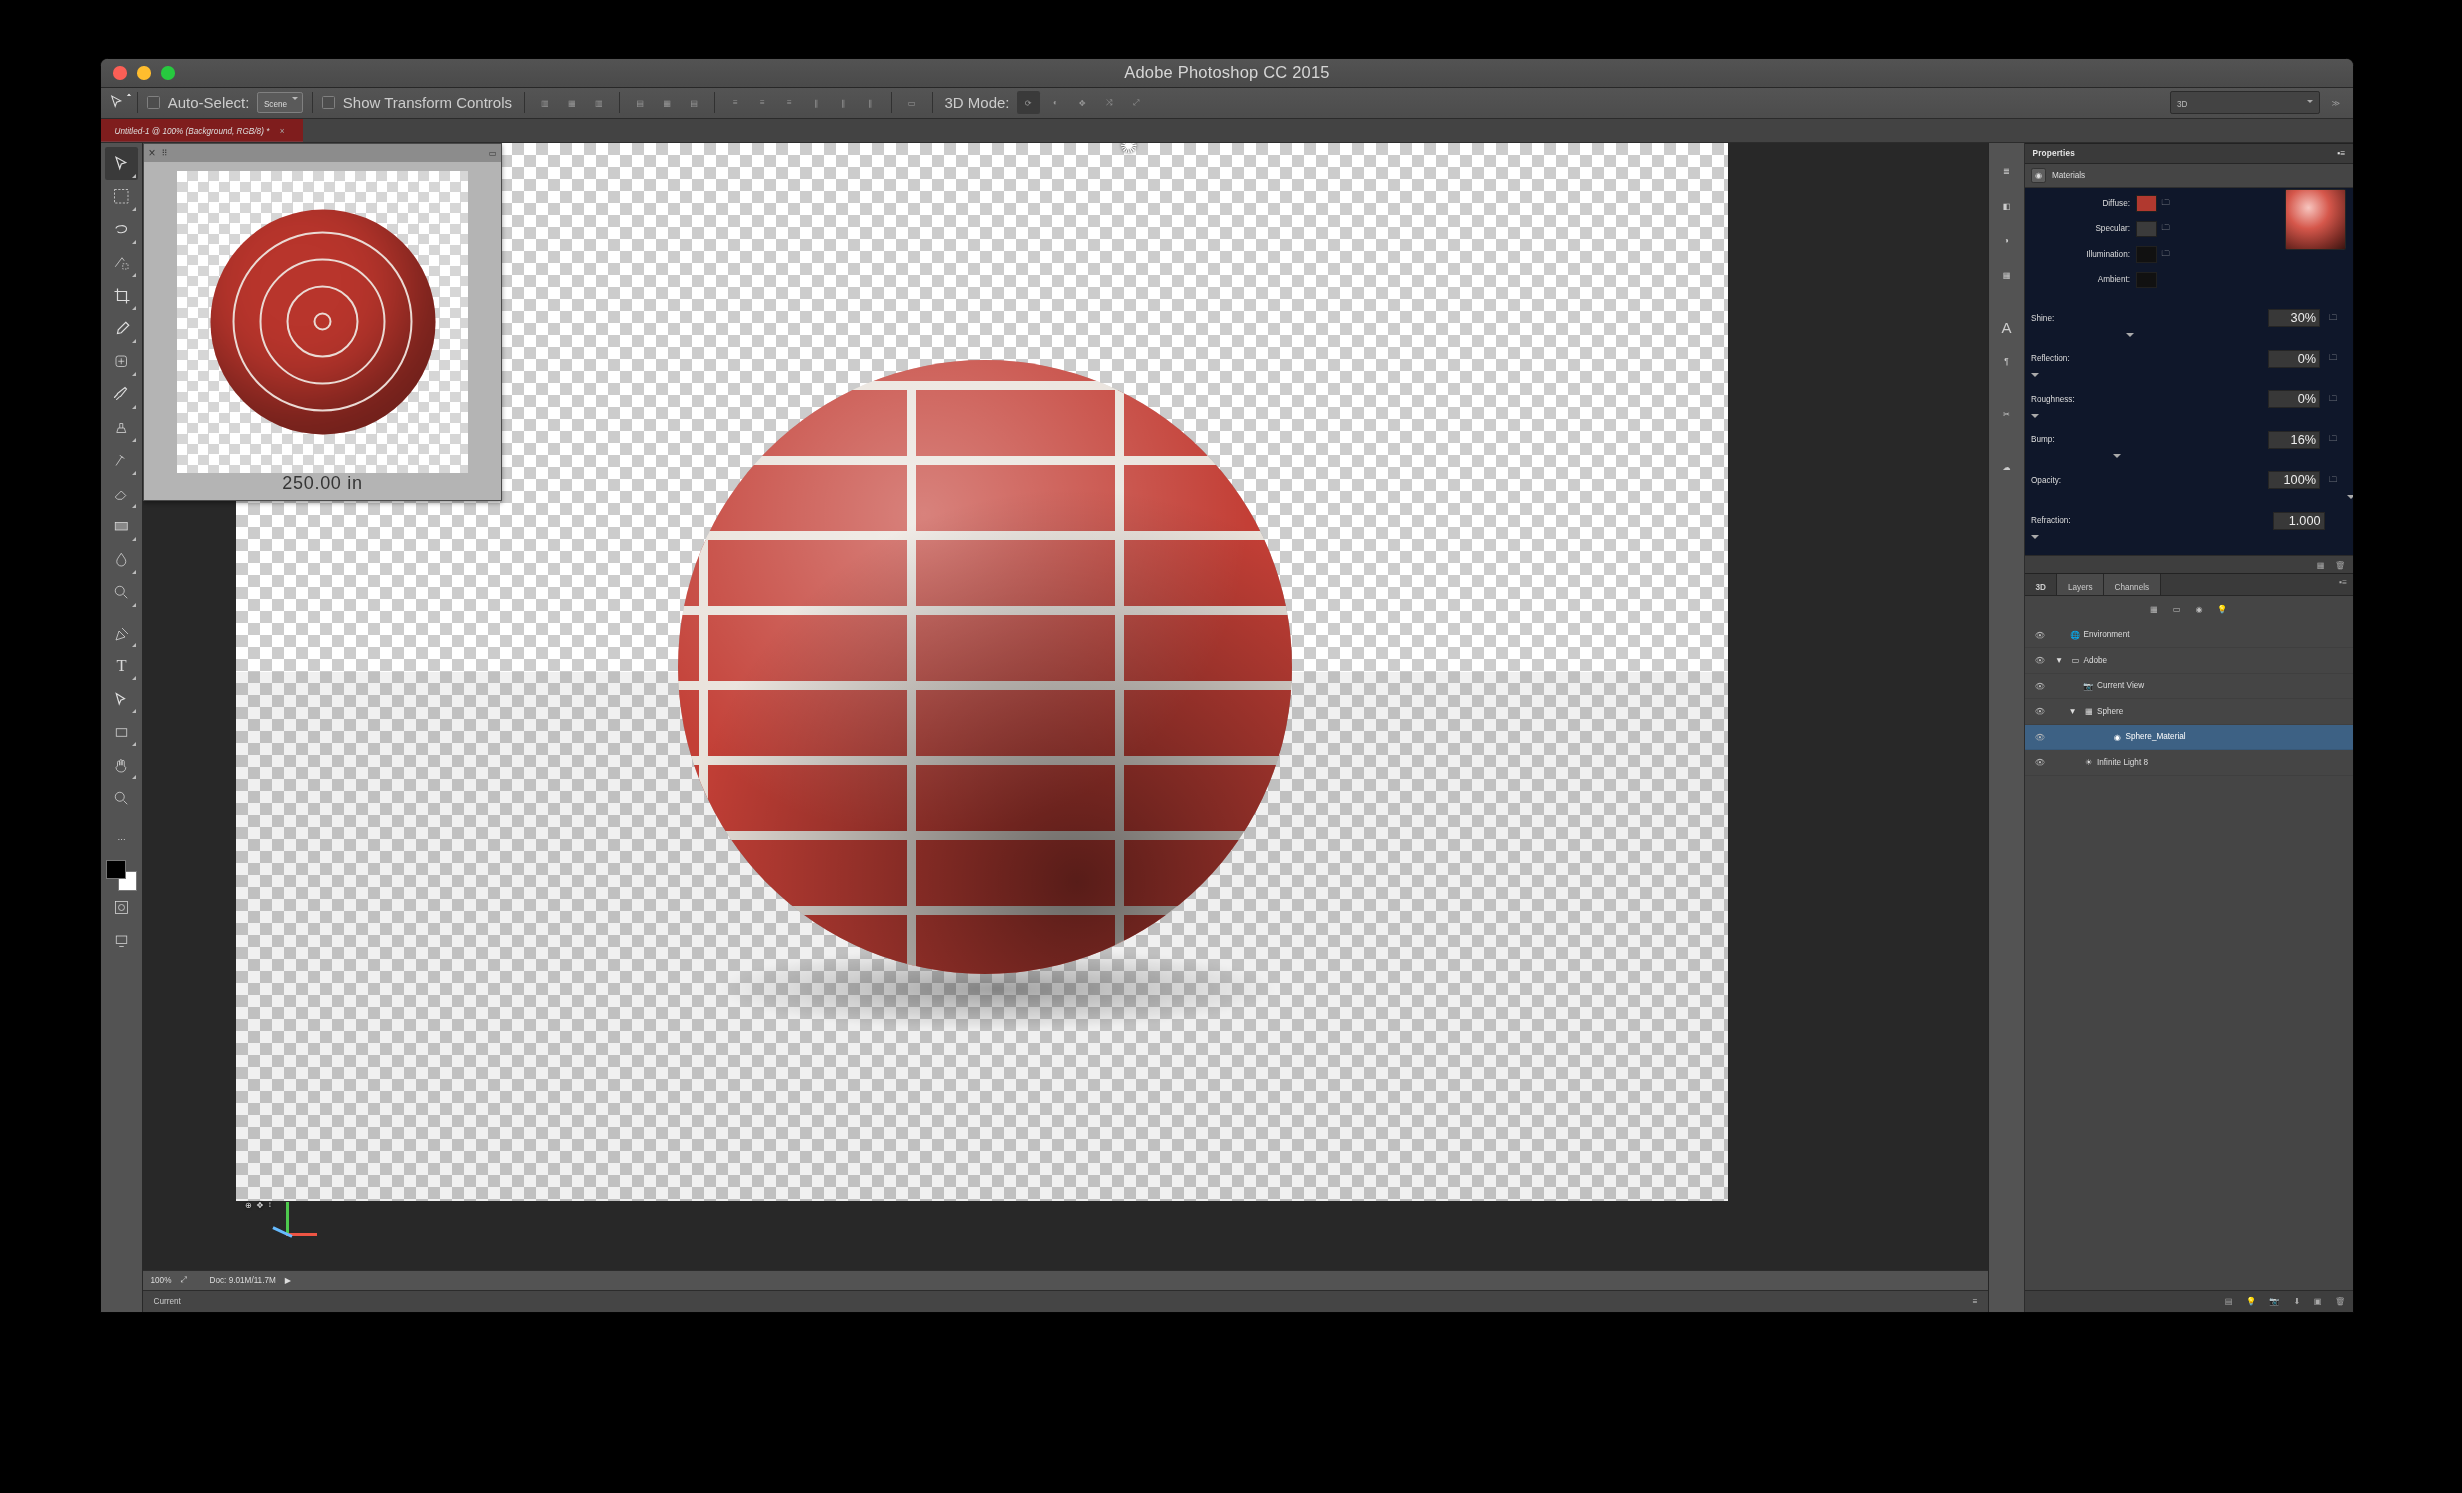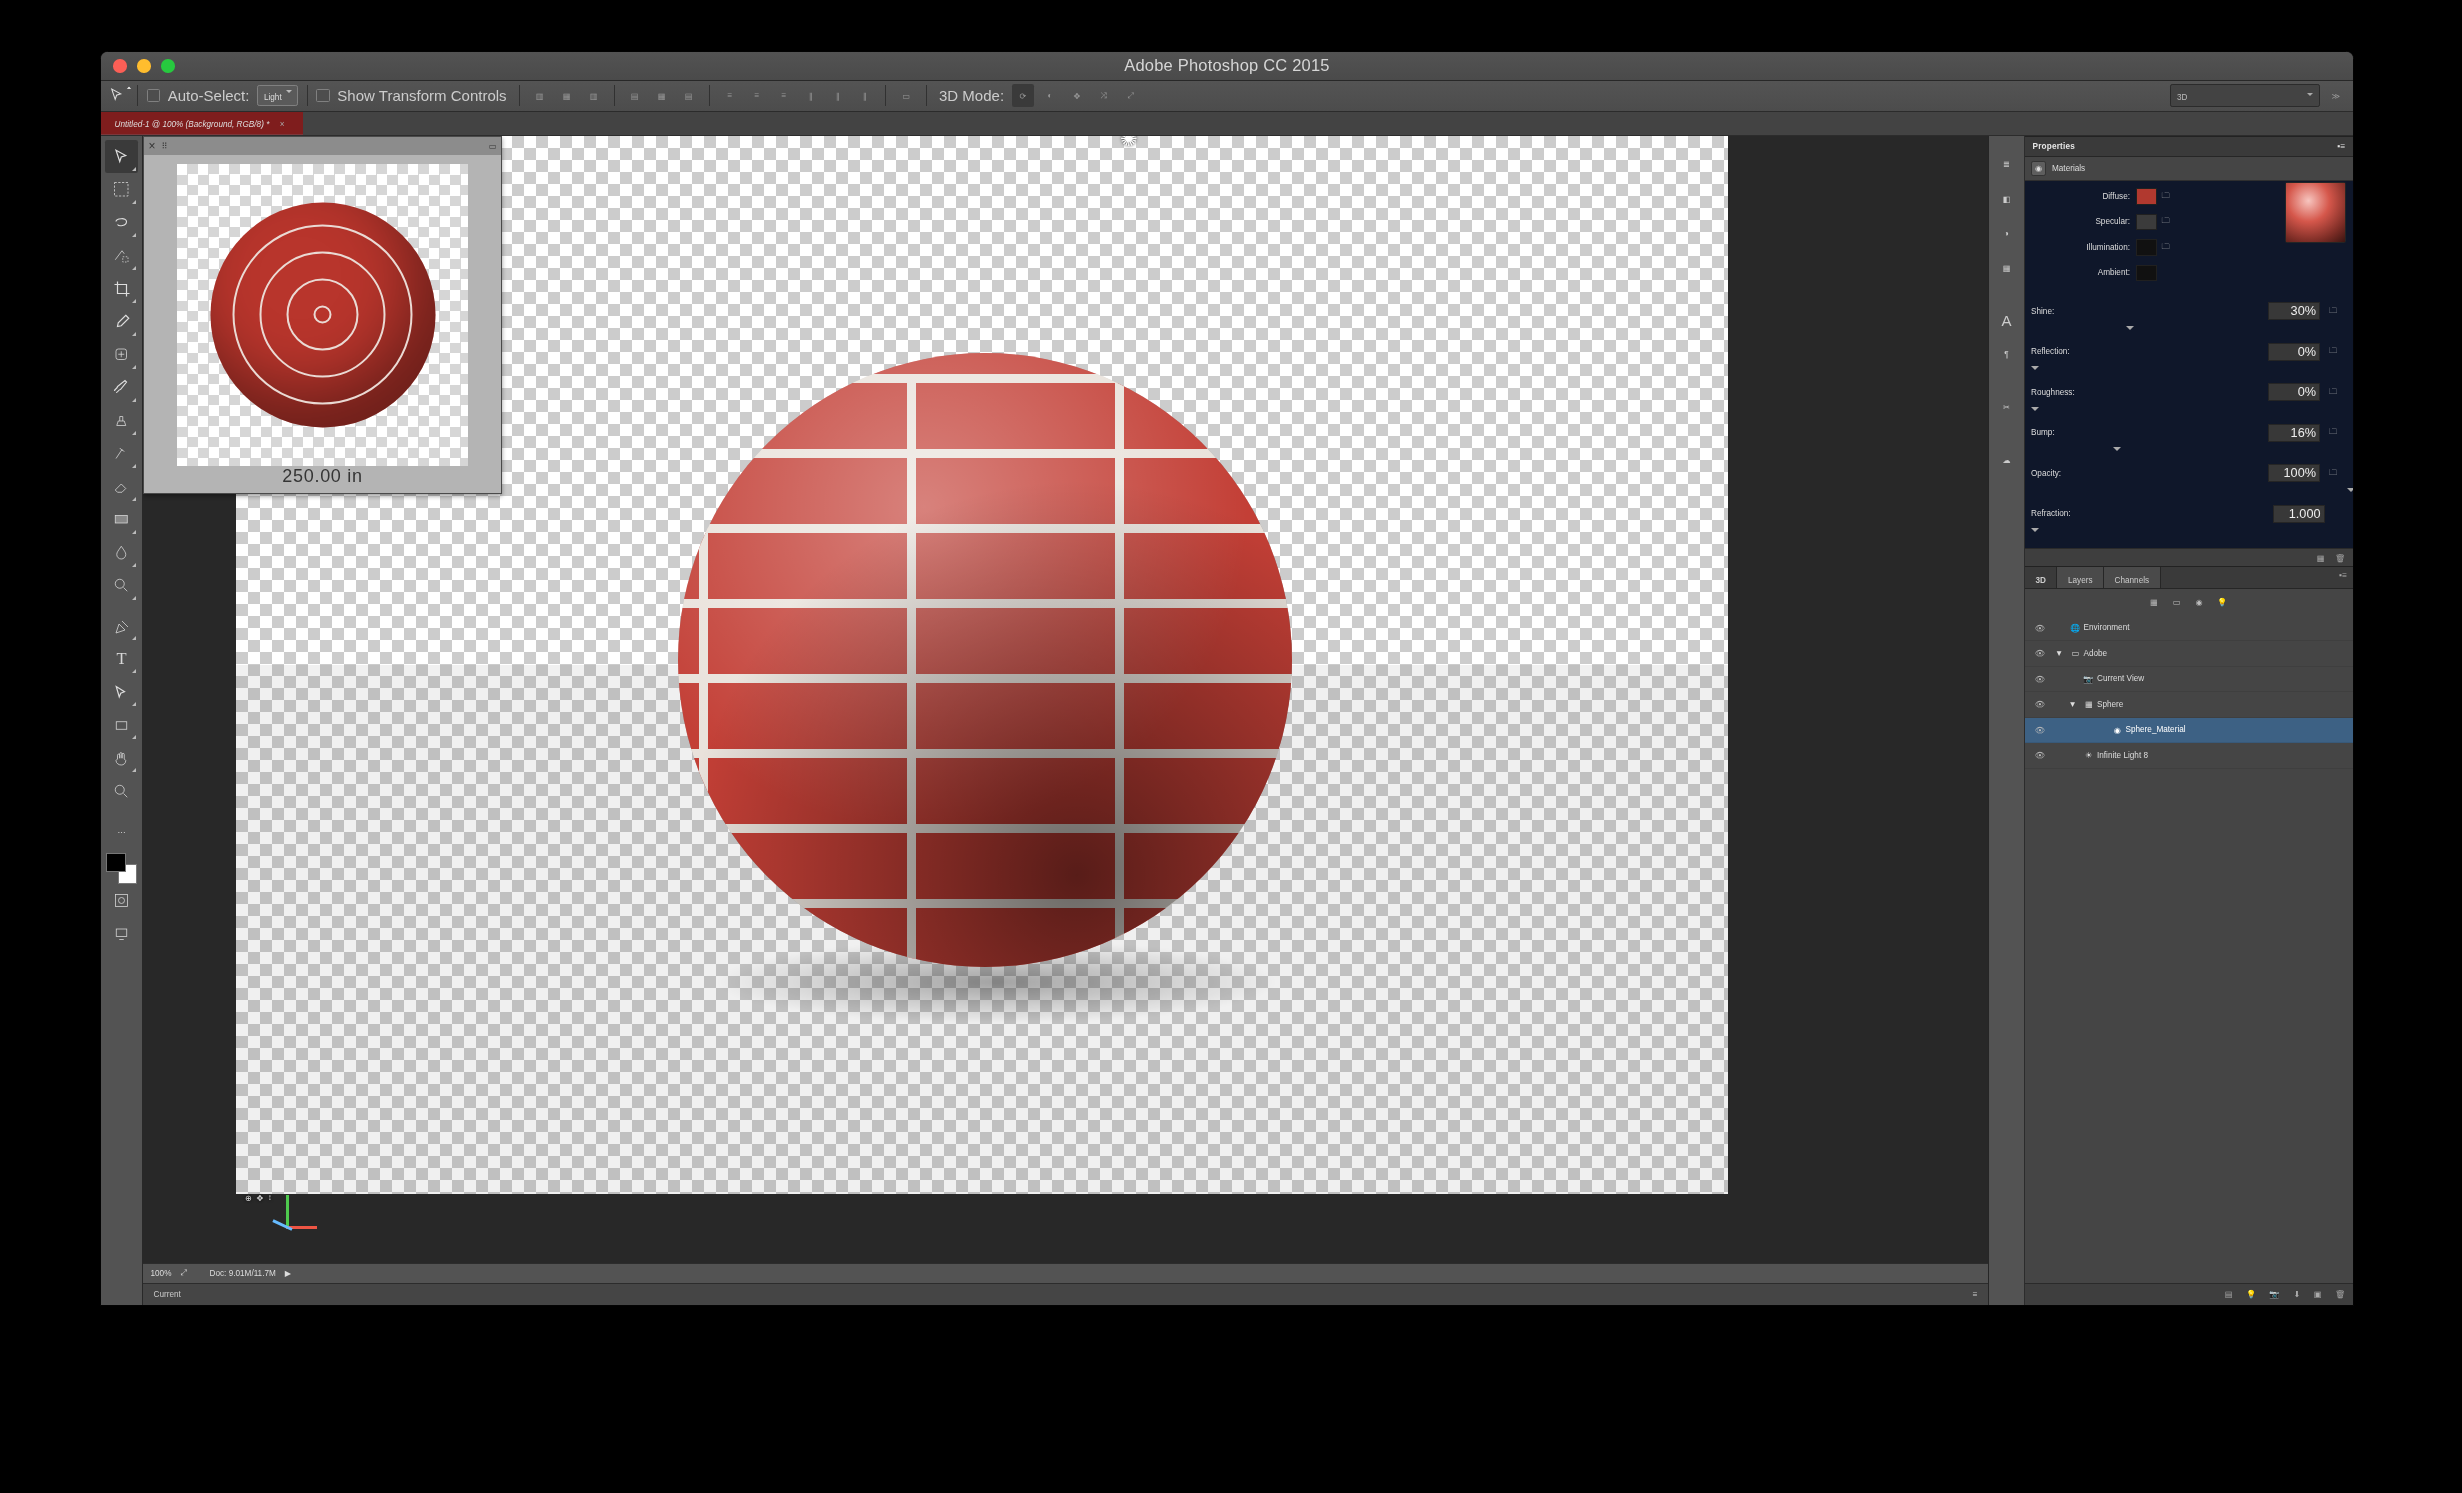--- a/index.html
+++ b/index.html
@@ -1,19 +1,19 @@
 <!DOCTYPE html>
 <html><head>
 <meta charset="utf-8">
 <style>
 * { margin:0; padding:0; box-sizing:border-box; font-family:"Lucida Grande","Helvetica Neue",Arial,sans-serif; font-size:8.2px; -webkit-user-select:none; user-select:none; }
 html,body { width:100%; height:100%; background:#000; }
 
 .stage { position:relative; width:2462px; height:1493px; background:#000; }
-.window { position:absolute; left:100px; top:51px; width:2254px; height:1255px; background:#535353; border:0.7px solid #030303; border-radius:7.5px 7.5px 0 0; box-shadow:0 3px 18px rgba(0,0,0,.35); display:flex; flex-direction:column; overflow:hidden; }
+.window { position:absolute; left:100px; top:58px; width:2254px; height:1255px; background:#535353; border:0.7px solid #030303; border-radius:7.5px 7.5px 0 0; box-shadow:0 3px 18px rgba(0,0,0,.35); display:flex; flex-direction:column; overflow:hidden; }
 
 
 .titlebar { height:28.5px; background:linear-gradient(#535353,#4a4a4a); display:flex; align-items:center; border-bottom:0.7px solid #282828; position:relative; }
 .traffic { display:flex; gap:10.5px; margin-left:12px; }
 .traffic .dot { width:13.5px; height:13.5px; border-radius:50%; }
 .dot.red{background:#fb5f56;} .dot.yel{background:#ffbd2e;} .dot.grn{background:#27c93f;}
 .title { position:absolute; left:0; right:0; text-align:center; color:#d6d6d6; font-size:16.5px; letter-spacing:0.2px; pointer-events:none; }
 
 
 .optbar { height:31px; background:linear-gradient(#545454,#4c4c4c); border-bottom:0.7px solid #2b2b2b; display:flex; align-items:center; padding:0 6px; gap:4.5px; }
@@ -163,21 +163,21 @@
   <div class="optbar">
    <div class="tool-ico">
      <svg width="16.5" height="16.5" viewBox="0 0 24 24" fill="none" stroke="#ddd" stroke-width="1.6">
             <path d="M4 3l5 15 2-6 6-2z"></path>
           </svg>
      <span class="sub-tri"></span>
    </div>
    <div class="vsep"></div>
    <div class="cbx"></div>
    <span class="optlbl">Auto-Select:</span>
-   <div class="select"><span>Light</span></div>
+   <div class="select"><span>Scene</span></div>
    <div class="vsep"></div>
    <div class="cbx"></div>
    <span class="optlbl">Show Transform Controls</span>
    <div class="vsep"></div>
    <div class="ob-ic">▥</div>
    <div class="ob-ic">▦</div>
    <div class="ob-ic">▥</div>
    <div class="vsep"></div>
    <div class="ob-ic">▤</div>
    <div class="ob-ic">▦</div>

